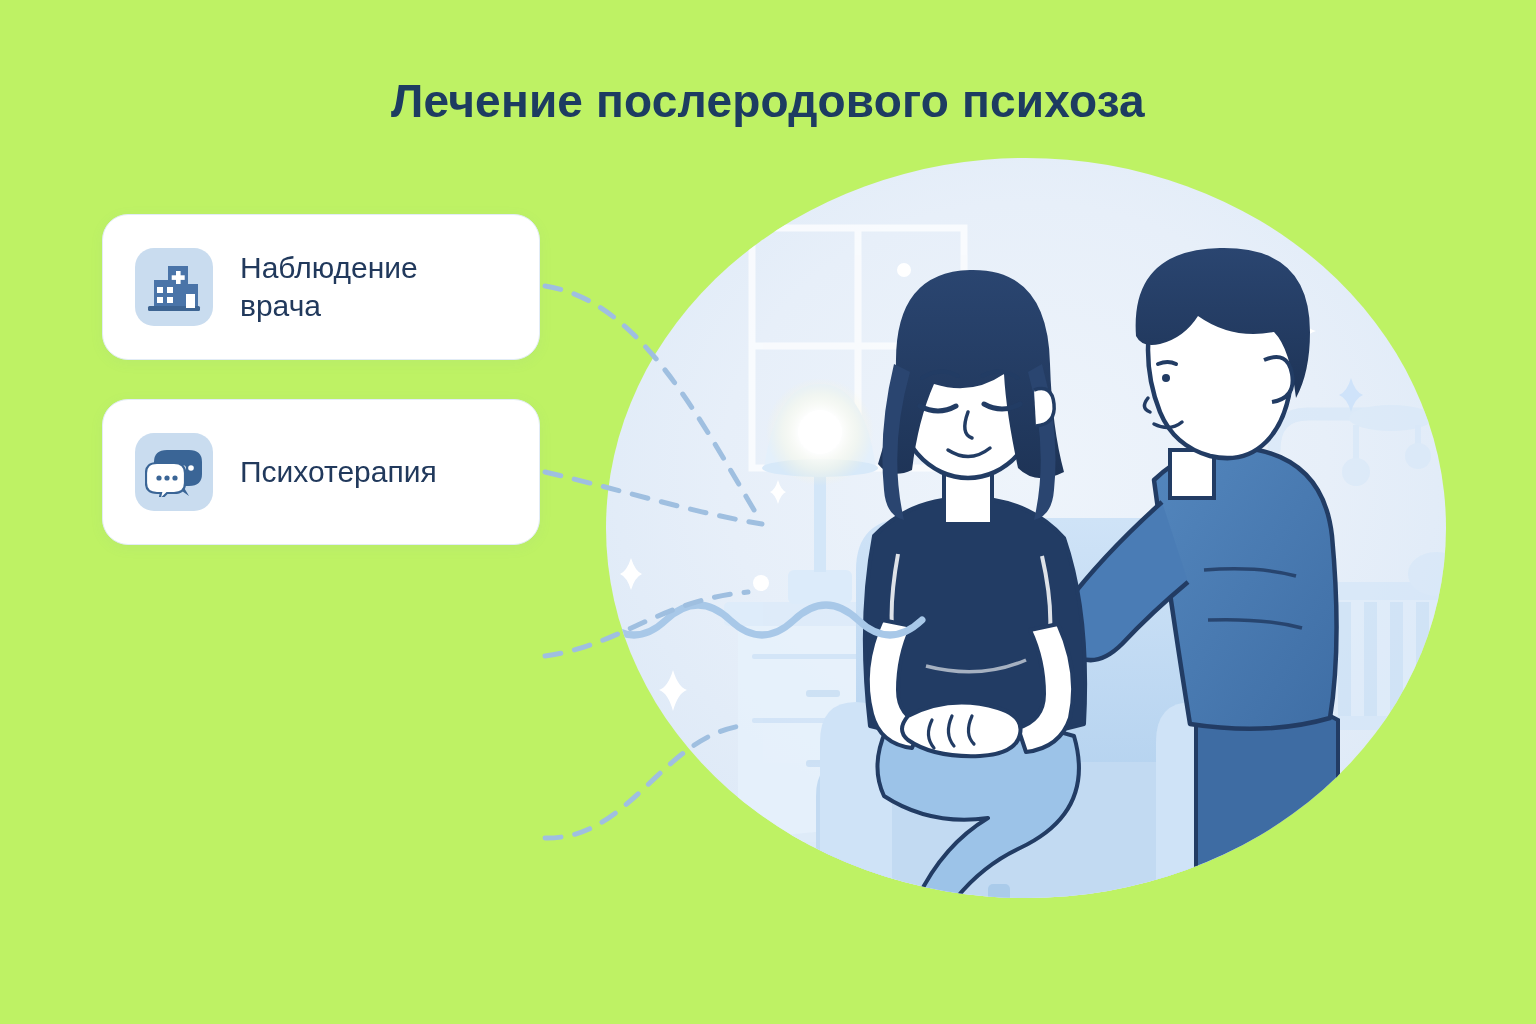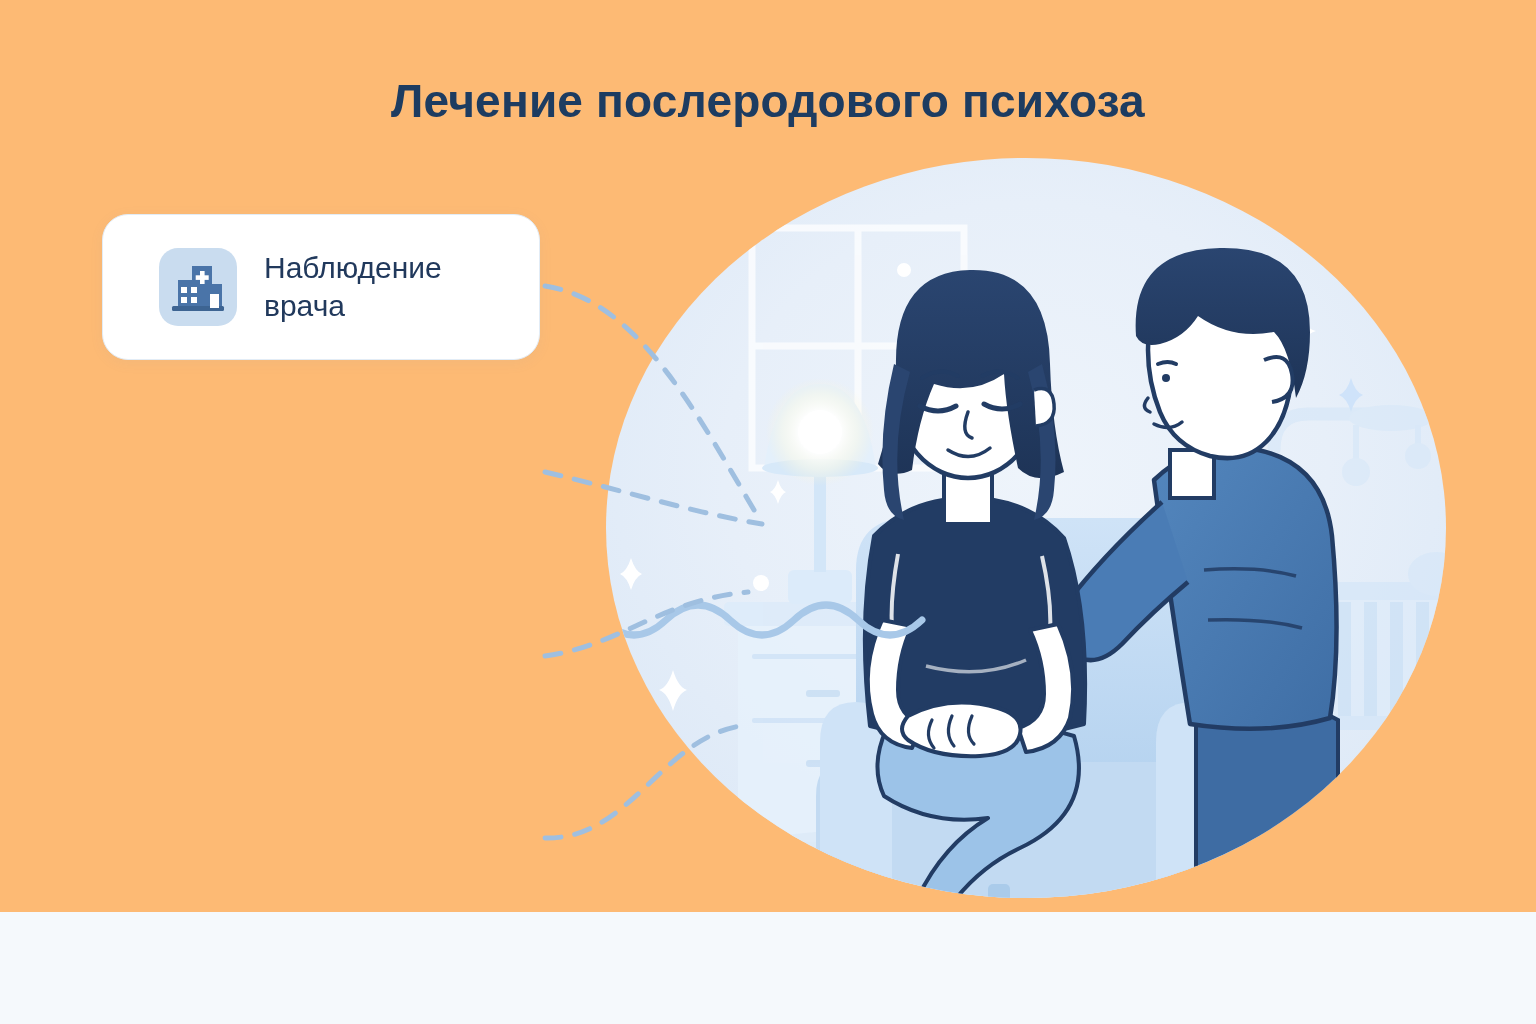--- a/index.html
+++ b/index.html
@@ -4,22 +4,22 @@
 <style>
   * { margin:0; padding:0; box-sizing:border-box; }
   html, body {
     width:1536px; height:1024px;
     background:#f5f9fc;
     font-family:"Liberation Sans", sans-serif;
     overflow:hidden;
   }
   #stage {
     position:relative;
-    width:1536px; height:912px;
-    background:#fdba74;
+    width:1536px; height:1024px;
+    background:#bef264;
   }
 
   
   .title {
     position:absolute;
     top:74px; left:0; width:1536px;
     text-align:center;
     font-size:46px;
     font-weight:700;
     letter-spacing:.2px;
@@ -30,21 +30,21 @@
   
   .cards { position:absolute; left:102px; top:214px; width:438px; }
   .card {
     position:relative;
     width:438px; height:146px;
     background:#ffffff;
     border:1.5px solid #e2ecf6;
     border-radius:26px;
     box-shadow:0 3px 14px rgba(110,150,195,.07);
     display:flex; align-items:center;
-    padding-left:56px;
+    padding-left:32px;
     margin-bottom:39px;
   }
   .tile {
     width:78px; height:78px;
     border-radius:19px;
     background:#c9dcef;
     flex:0 0 78px;
     display:flex; align-items:center; justify-content:center;
     margin-right:27px;
   }
@@ -285,16 +285,31 @@
           <rect x="21" y="25" width="6" height="6" fill="#ffffff"></rect>
           <rect x="11" y="35" width="6" height="6" fill="#ffffff"></rect>
           <rect x="21" y="35" width="6" height="6" fill="#ffffff"></rect>
           <rect x="40" y="32" width="9" height="14" fill="#ffffff"></rect>
         </svg>
       </div>
       <div class="card-label">Наблюдение врача</div>
     </div>
 
 
+    <div class="card">
+      <div class="tile">
+        <svg width="58" height="50" viewBox="0 0 58 50">
+          <path d="M22 3 h22 q13 0 13 12 v12 q0 12 -13 12 h-6 l6 10 l-14 -10 h-8 q-13 0 -13 -12 v-12 q0 -12 13 -12Z" fill="#3a6596"></path>
+          <circle cx="30" cy="21" r="2.8" fill="#ffffff"></circle>
+          <circle cx="38" cy="21" r="2.8" fill="#ffffff"></circle>
+          <circle cx="46" cy="21" r="2.8" fill="#ffffff"></circle>
+          <path d="M12 16 h17 q11 0 11 10 v10 q0 10 -11 10 h-7 l-8 8 l2 -8 h-4 q-11 0 -11 -10 v-10 q0 -10 11 -10Z" fill="#ffffff" stroke="#3a6596" stroke-width="2.2"></path>
+          <circle cx="14" cy="31" r="2.6" fill="#3a6596"></circle>
+          <circle cx="22" cy="31" r="2.6" fill="#3a6596"></circle>
+          <circle cx="30" cy="31" r="2.6" fill="#3a6596"></circle>
+        </svg>
+      </div>
+      <div class="card-label">Психотерапия</div>
+    </div>
 
 
   </div>
 </div>
 
 </body></html>

